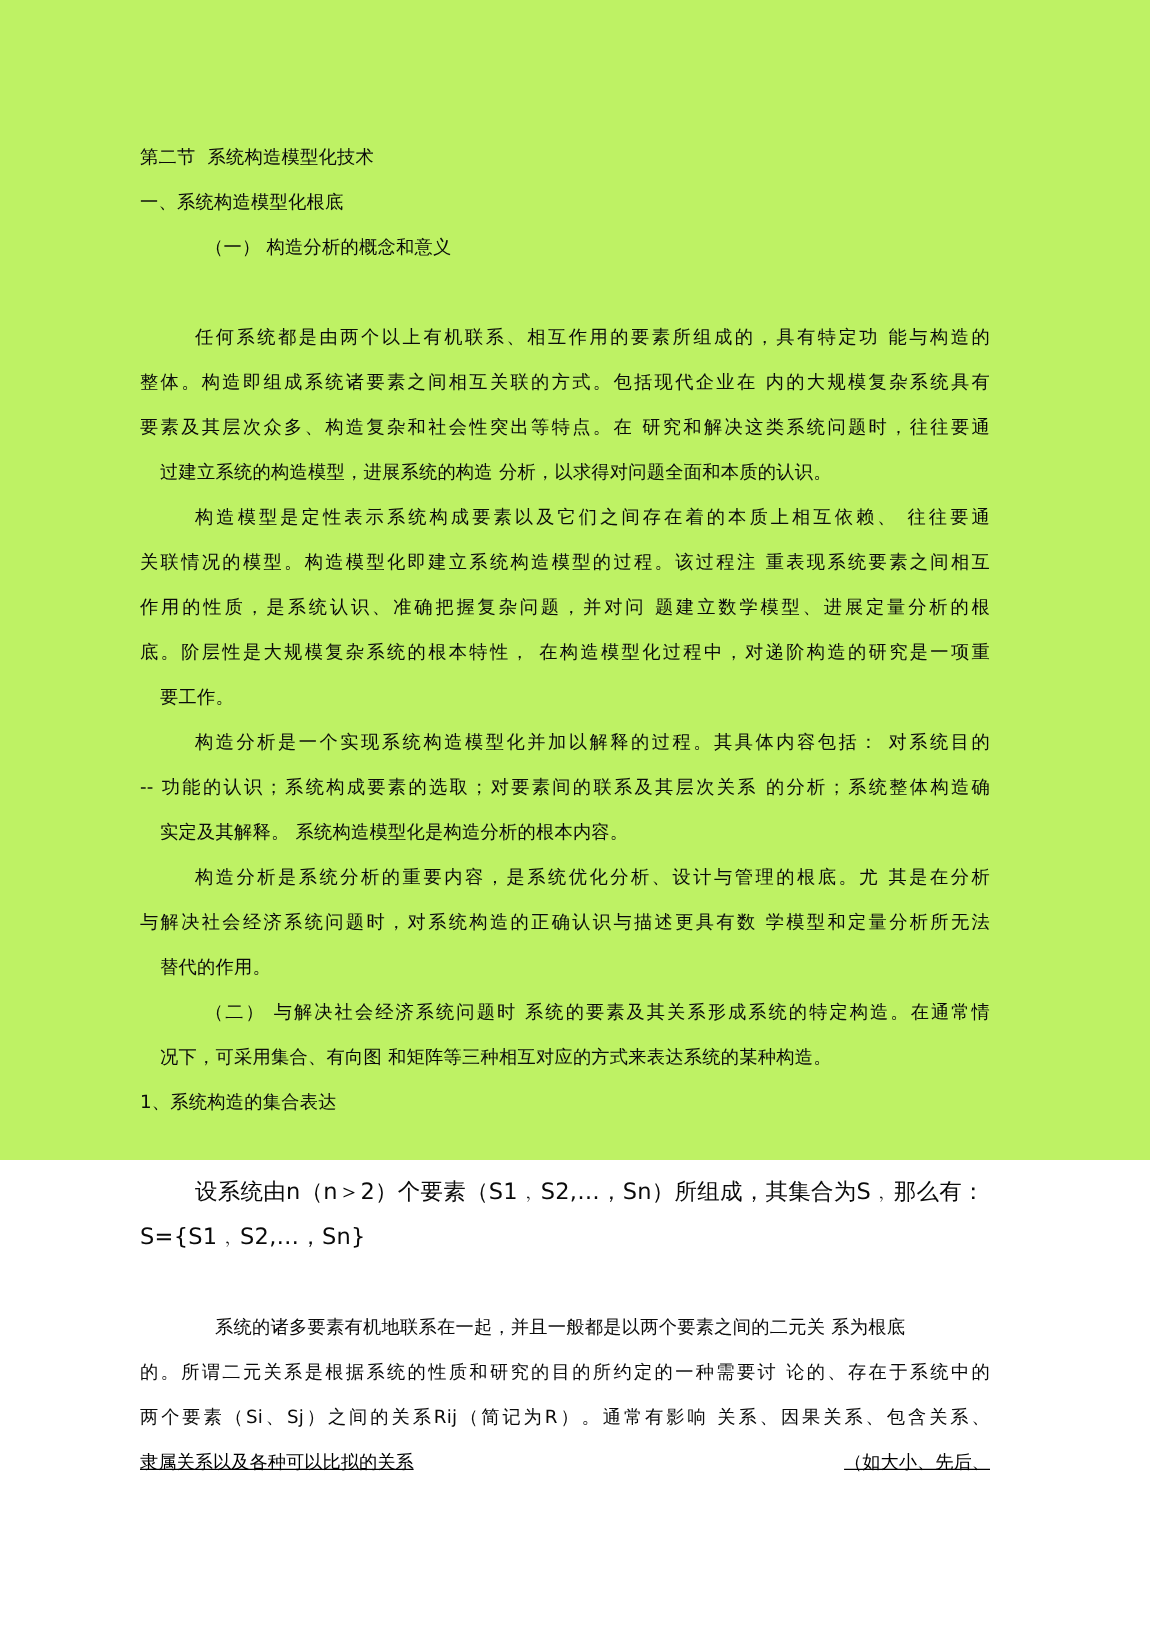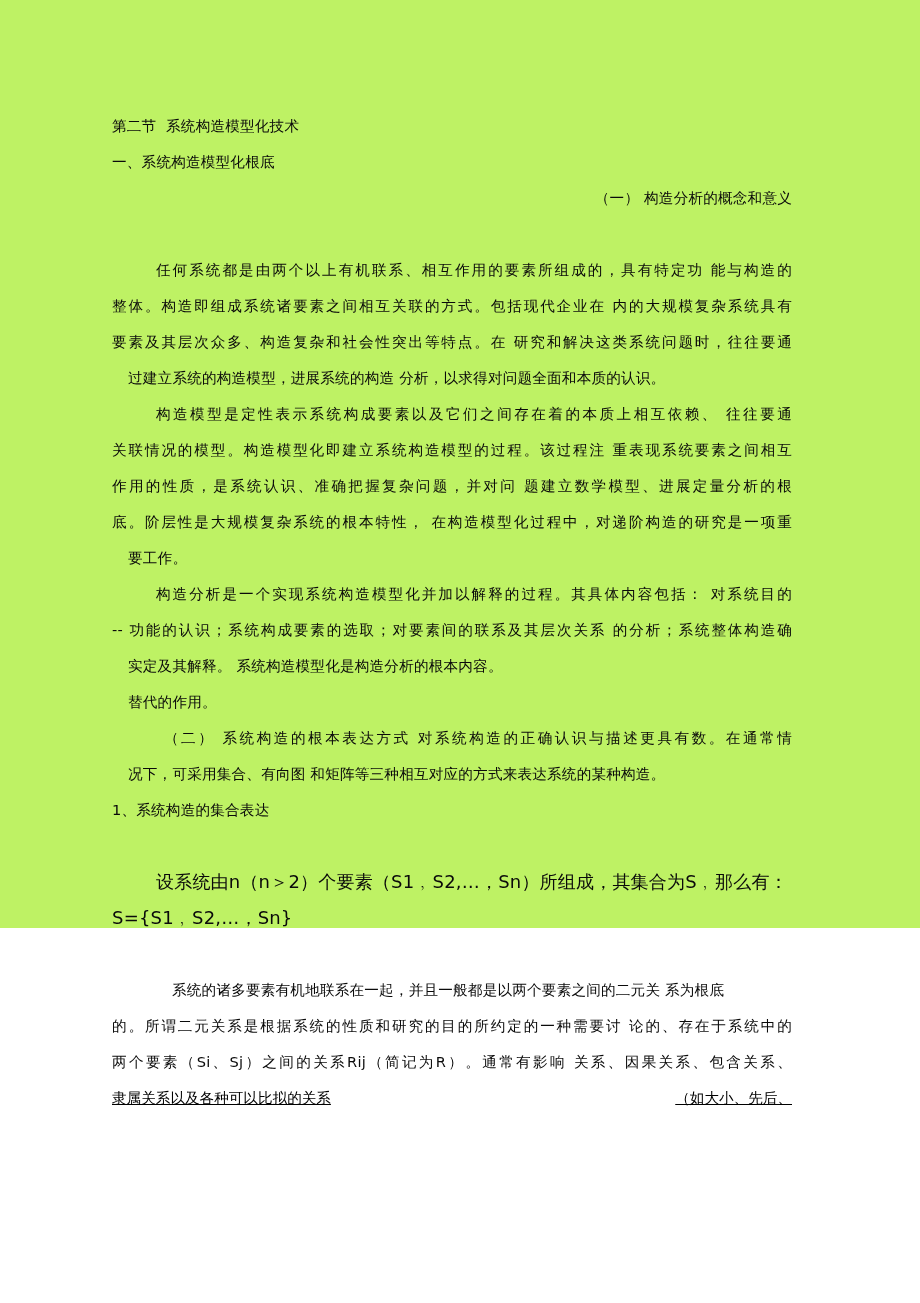--- a/index.html
+++ b/index.html
@@ -51,21 +51,20 @@
     text-align: left;
     text-align-last: left;
     margin-left: 16px;
   }
   
   .indent {
     padding-left: 44px;
   }
   .indent-wide {
     padding-left: 52px;
-    text-align: right;
   }
   .gap-blank {
     height: 36px;
   }
   
   .spread {
     display: flex;
     justify-content: space-between;
     font-size: 14.6px;
     line-height: 36px;
@@ -97,23 +96,25 @@
     <div class="line just indent">构造模型是定性表示系统构成要素以及它们之间存在着的本质上相互依赖、 往往要通</div>
     <div class="line just">关联情况的模型。构造模型化即建立系统构造模型的过程。该过程注 重表现系统要素之间相互</div>
     <div class="line just">作用的性质，是系统认识、准确把握复杂问题，并对问 题建立数学模型、进展定量分析的根</div>
     <div class="line just">底。阶层性是大规模复杂系统的根本特性， 在构造模型化过程中，对递阶构造的研究是一项重</div>
     <div class="line last">要工作。</div>
 
     <div class="line just indent">构造分析是一个实现系统构造模型化并加以解释的过程。其具体内容包括： 对系统目的</div>
     <div class="line just">-- 功能的认识；系统构成要素的选取；对要素间的联系及其层次关系 的分析；系统整体构造确</div>
     <div class="line last">实定及其解释。 系统构造模型化是构造分析的根本内容。</div>
 
+    <div class="line just indent">构造分析是系统分析的重要内容，是系统优化分析、设计与管理的根底。尤 其是在分析</div>
+    <div class="line just">与解决社会经济系统问题时，对系统构造的正确认识与描述更具有数 学模型和定量分析所无法</div>
     <div class="line last">替代的作用。</div>
 
-    <div class="line just indent-wide">（二） 系统构造的根本表达方式 对系统构造的正确认识与描述更具有数。在通常情</div>
+    <div class="line just indent-wide">（二） 与解决社会经济系统问题时 系统的要素及其关系形成系统的特定构造。在通常情</div>
     <div class="line last">况下，可采用集合、有向图 和矩阵等三种相互对应的方式来表达系统的某种构造。</div>
 
     <div class="line heading">1、系统构造的集合表达</div>
 
     <div class="gap-blank"></div>
 
     <div class="line mono-ish indent">设系统由n（n＞2）个要素（S1﹐S2,…，Sn）所组成，其集合为S﹐那么有：</div>
     <div class="line mono-ish">S={S1﹐S2,…，Sn}</div>
 
     <div class="gap-blank"></div>

